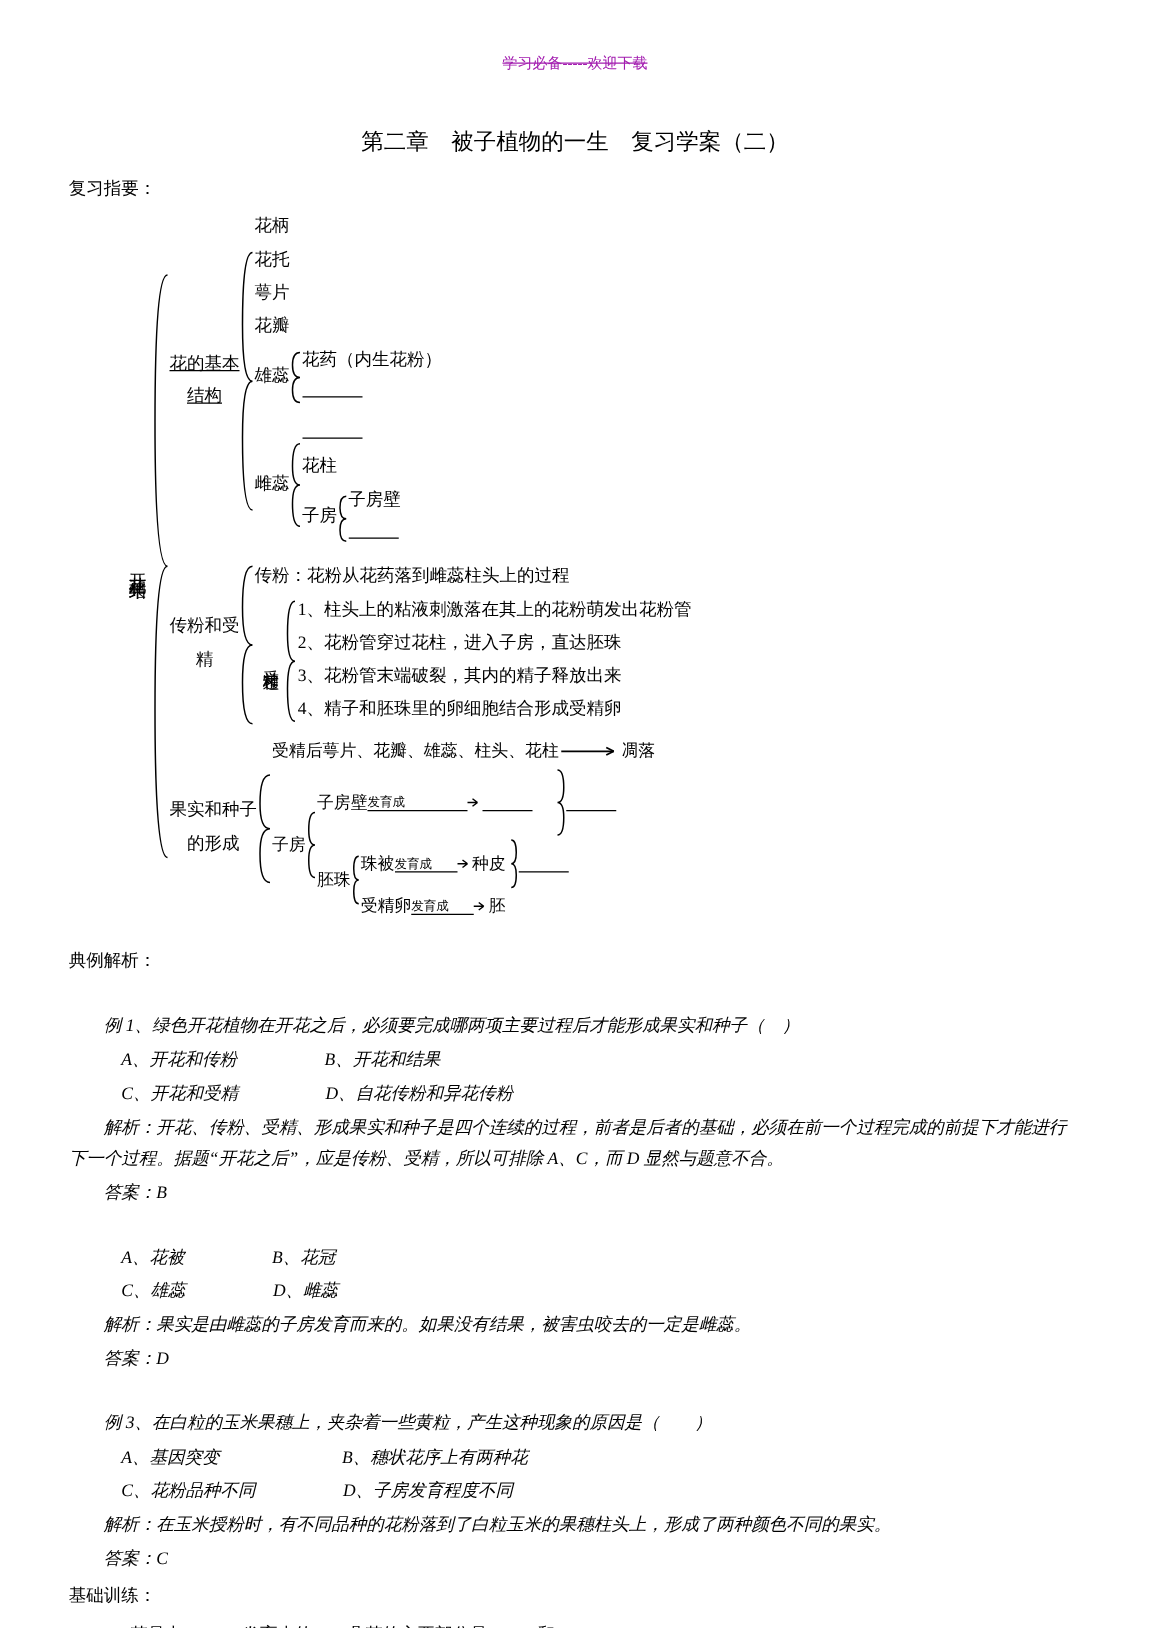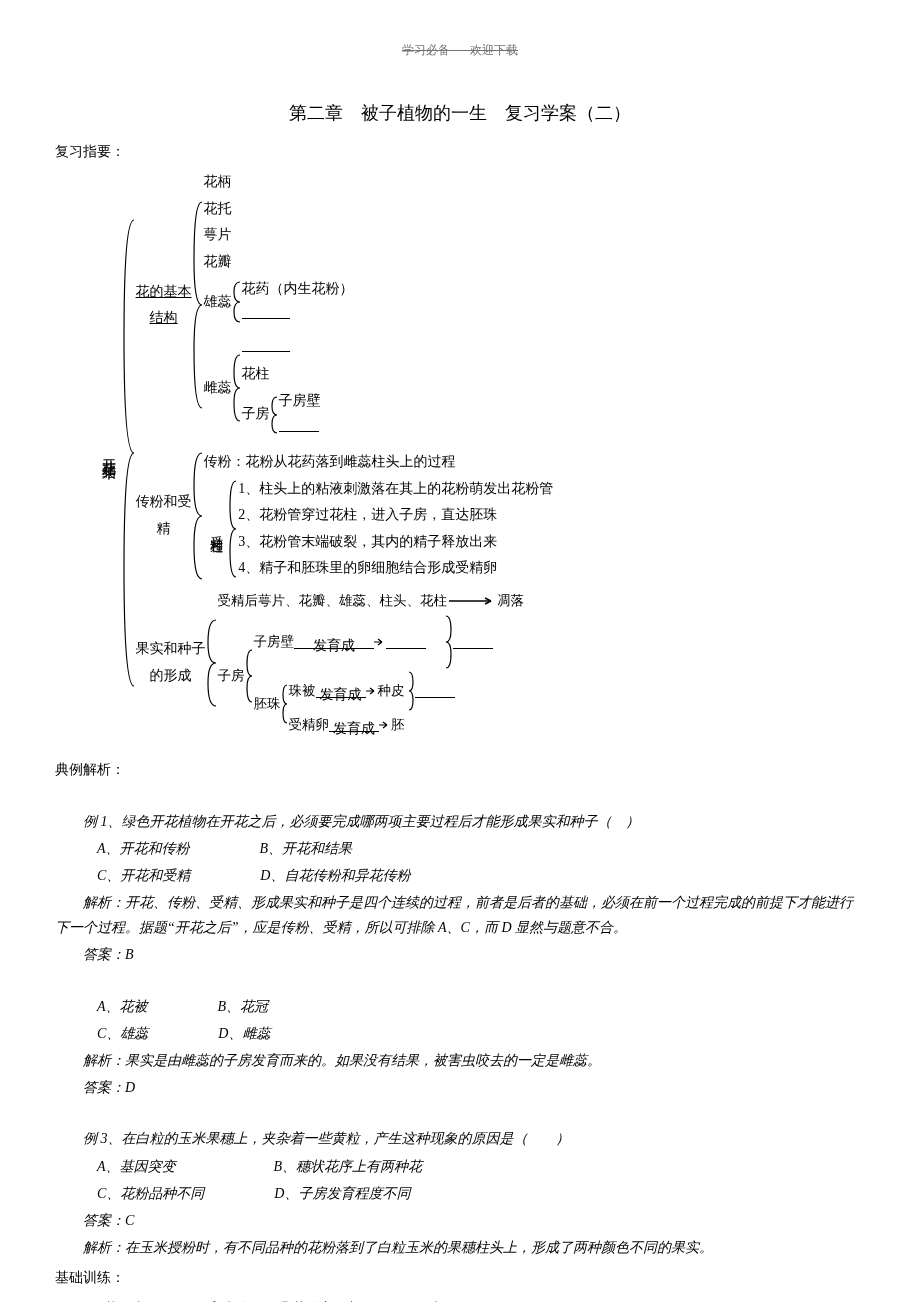--- a/index.html
+++ b/index.html
@@ -8,21 +8,21 @@
     line-height: 1.8;
     color: #000;
     margin: 0;
     padding: 40px 55px;
     background: #fff;
     width: 810px;
   }
   .header-note {
     text-align: center;
     font-size: 12px;
-    color: #737373;
+    color: #a21caf;
     margin-bottom: 35px;
   }
   .header-note span {
     text-decoration: line-through;
   }
   .chapter-title {
     text-align: center;
     font-size: 18px;
     margin-bottom: 10px;
   }
@@ -44,21 +44,21 @@
   svg { overflow: visible; }
   .brace path { stroke:#000; stroke-width:1.2; fill:none; }
   .vert-label { writing-mode: vertical-rl; text-orientation: upright; letter-spacing:2px; display:inline-block; vertical-align:middle; }
   .row { display:flex; align-items:center; }
   .blank { display:inline-block; border-bottom:1px solid #000; min-width:48px; height:14px; vertical-align:baseline; }
   .small-blank { min-width:40px; }
   .indent1 { text-indent: 2em; }
   .opt-row { text-indent: 3em; }
   .example-block { margin-top:26px;font-style:italic; }
   p { margin: 2px 0; }
-  .devline { border-bottom:1px solid #000; min-width:50px; display:inline-block; position:relative; text-align:center; font-size:14px; height:14px; }
+  .devline { border-bottom:1px solid #000; min-width:50px; display:inline-block; position:relative; font-size:10px; height:14px; }
   .devline span{ position:relative; top:-1px; }
 </style>
 </head>
 <body>
 
 <div class="header-note"><span>学习必备-----欢迎下载</span></div>
 
 <div class="chapter-title">第二章　被子植物的一生　复习学案（二）</div>
 
 <p class="section-label">复习指要：</p>
@@ -222,22 +222,22 @@
   <p class="opt-row"><span>A、花被</span>　　　　　<span>B、花冠</span></p>
   <p class="opt-row"><span>C、雄蕊</span>　　　　　<span>D、雌蕊</span></p>
   <p class="indent1">解析：果实是由雌蕊的子房发育而来的。如果没有结果，被害虫咬去的一定是雌蕊。</p>
   <p class="indent1">答案：D</p>
 </div>
 
 <div class="example-block">
   <p class="indent1">例 3、在白粒的玉米果穗上，夹杂着一些黄粒，产生这种现象的原因是（　　）</p>
   <p class="opt-row"><span>A、基因突变</span>　　　　　　　<span>B、穗状花序上有两种花</span></p>
   <p class="opt-row"><span>C、花粉品种不同</span>　　　　　<span>D、子房发育程度不同</span></p>
+  <p class="indent1">解析：在玉米授粉时，有不同品种的花粉落到了白粒玉米的果穗柱头上，形成了两种颜色不同的果实。</p>
   <p class="indent1">答案：C</p>
-  <p class="indent1">解析：在玉米授粉时，有不同品种的花粉落到了白粒玉米的果穗柱头上，形成了两种颜色不同的果实。</p>
 </div>
 
 <p class="section-label">基础训练：</p>
 
 <p class="indent1">
   <span>1、花是由</span><span class="blank"></span><span>发育来的。一朵花的主要部分是</span><span class="blank small-blank"></span><span>和</span><span class="blank small-blank"></span><span>。</span>
 </p>
 <p class="indent1">
   <span>2、传份是指</span><span class="blank"></span><span>从花药里散放出来，落到</span><span class="blank"></span><span>上的过程。</span>
 </p>

